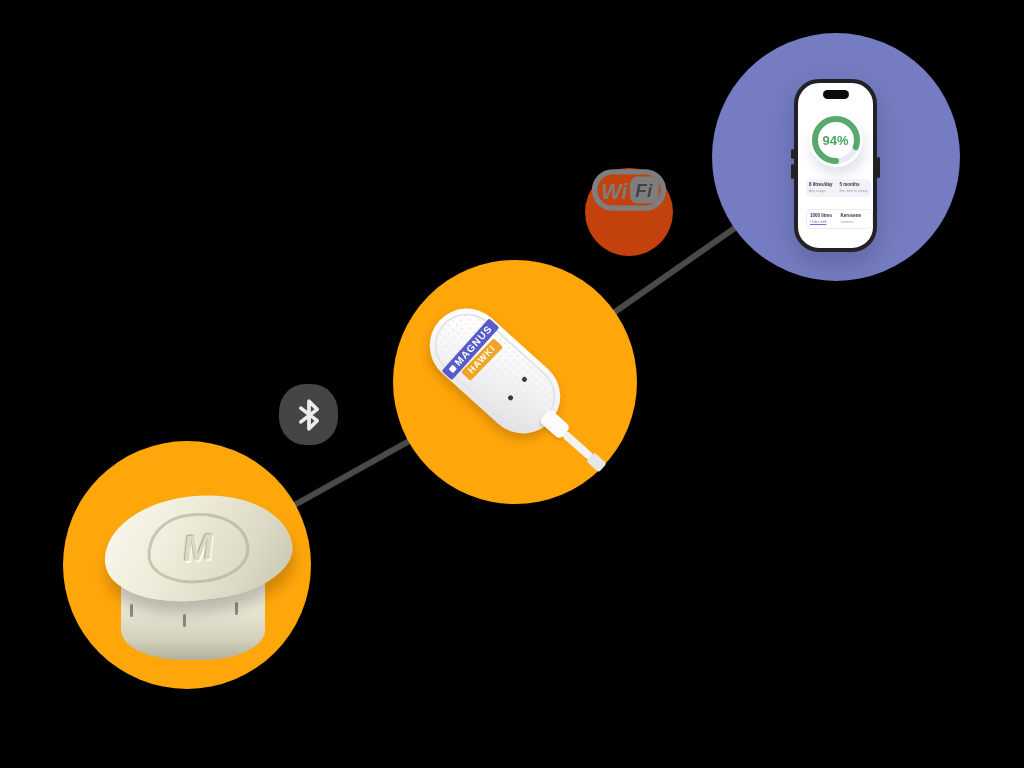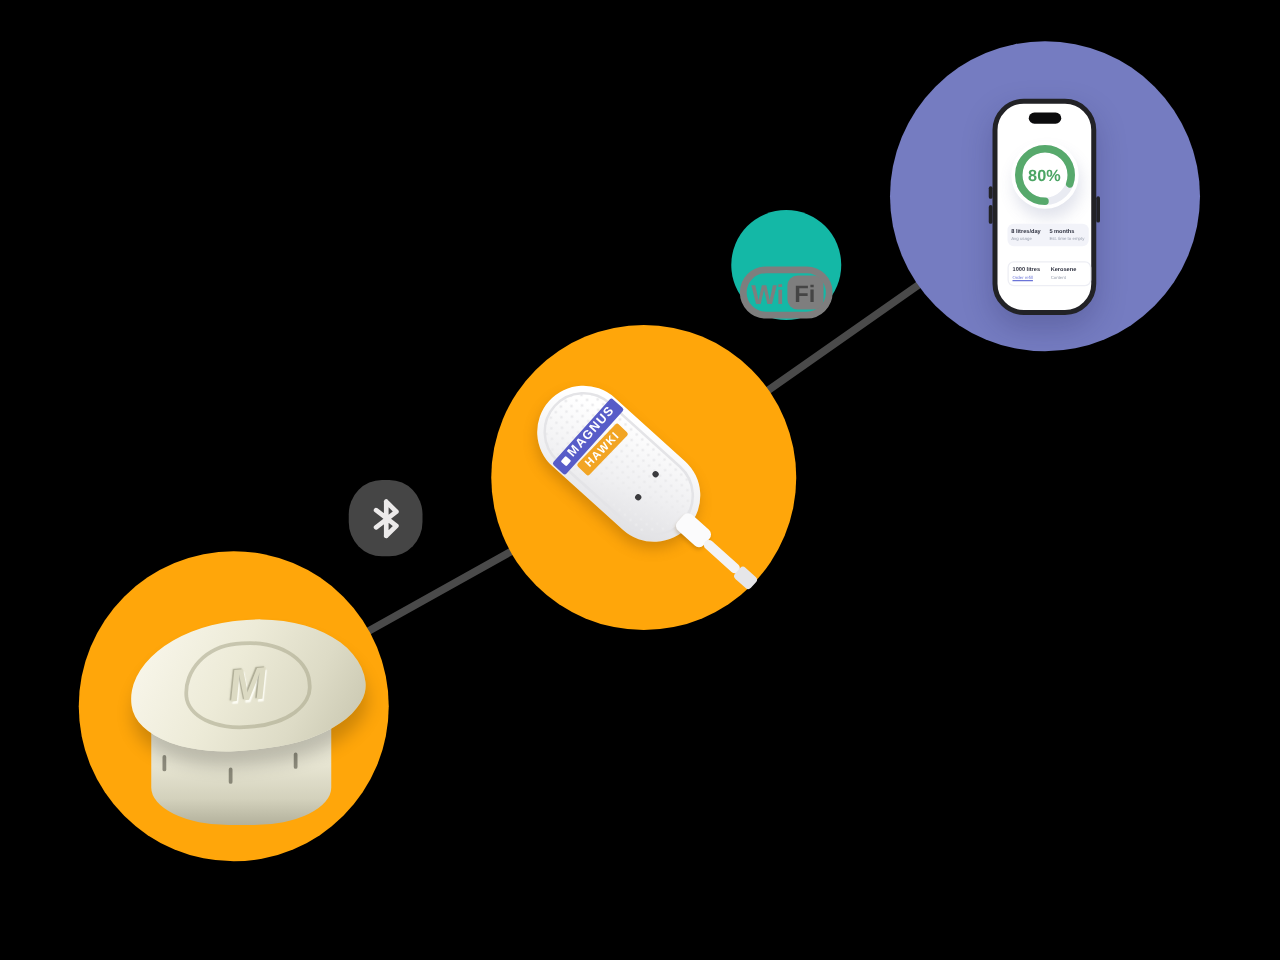--- a/index.html
+++ b/index.html
@@ -14,22 +14,22 @@
   .zone{border-radius:50%;}
   #zone-sensor{left:63px;top:441px;width:248px;height:248px;background:#FFA60A;}
   #zone-gateway{left:393px;top:260px;width:244px;height:244px;background:#FFA60A;}
   #zone-phone{left:712px;top:33px;width:248px;height:248px;background:#757CC1;}
 
   
   #bt-badge{left:279px;top:384px;width:59px;height:61px;background:#454545;
             border-radius:45%;display:flex;align-items:center;justify-content:center;}
 
   
-  #wifi-badge{left:585px;top:168px;width:88px;height:88px;background:#14b8a6;border-radius:50%;
-              display:flex;align-items:flex-end;justify-content:center;}
+  #wifi-badge{left:585px;top:168px;width:88px;height:88px;background:#c2410c;border-radius:50%;
+              display:flex;align-items:flex-start;justify-content:center;font-style:italic;}
 
   
   #sensor-base{left:121px;top:556px;width:144px;height:104px;
     background:linear-gradient(to bottom,#cfcdb8 0%,#eeecdb 22%,#e6e4d1 55%,#d3d1bc 80%,#b3b19c 100%);
     border-radius:10px 10px 62px 62px / 8px 8px 30px 30px;}
   .notch{position:absolute;width:3px;height:13px;background:rgba(70,68,55,0.55);border-radius:2px;}
   #sensor-cap{left:104px;top:496px;width:188px;height:104px;transform:rotate(-7deg);
     background:linear-gradient(125deg,#f8f6ea 8%,#edebd8 42%,#dddbc6 72%,#c6c4ad 100%);
     border-radius:48% 52% 45% 50% / 55% 60% 42% 46%;
     box-shadow:0 12px 14px rgba(0,0,0,0.20);
@@ -145,21 +145,21 @@
     <div class="side-btn" style="left:-7px;top:66px;height:10px;"></div>
     <div class="side-btn" style="left:-7px;top:81px;height:15px;"></div>
     <div class="side-btn" style="right:-7px;top:74px;height:21px;"></div>
     <div id="island"></div>
 
     <div id="gauge-wrap">
       <svg width="54" height="54" viewBox="0 0 54 54">
         <circle cx="27" cy="27" r="21" fill="none" stroke="#E9EBF2" stroke-width="6"></circle>
         <circle cx="27" cy="27" r="21" fill="none" stroke="#57A96C" stroke-width="6" stroke-linecap="round" stroke-dasharray="105.6 131.9" transform="rotate(90 27 27)"></circle>
       </svg>
-      <div id="gauge-label">80%</div>
+      <div id="gauge-label">94%</div>
     </div>
 
     <div class="stat-card" id="stat-card-1">
       <div>
         <div class="stat-value">8 litres/day</div>
         <div class="stat-label">Avg usage</div>
       </div>
       <div>
         <div class="stat-value">5 months</div>
         <div class="stat-label">Est. time to empty</div>

